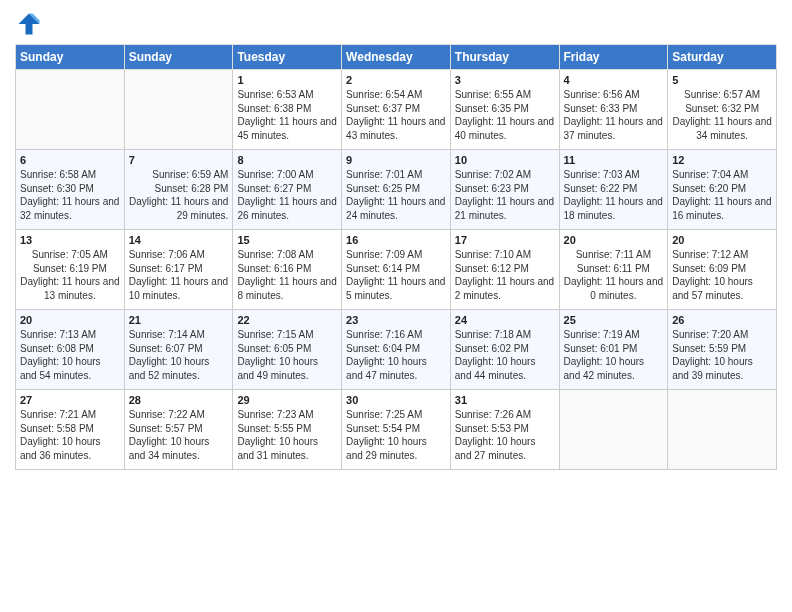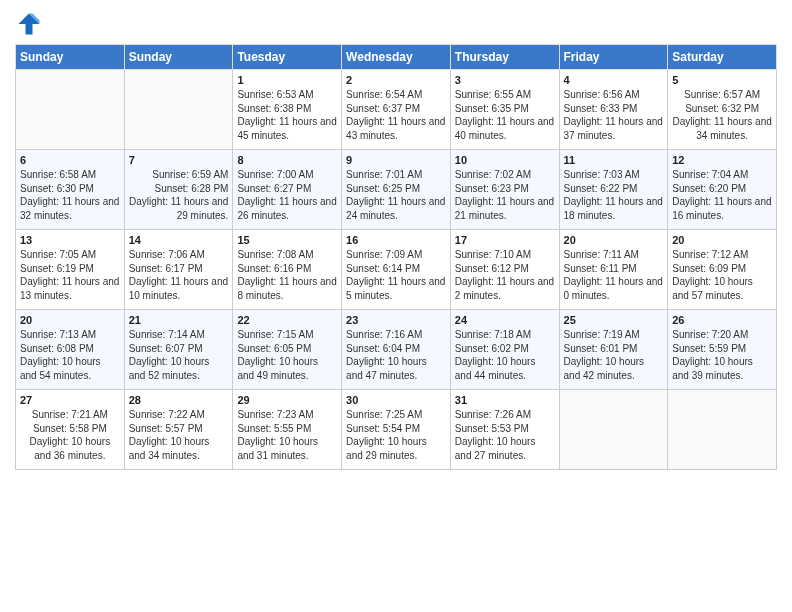--- a/index.html
+++ b/index.html
@@ -201,21 +201,21 @@
           <td>
             <span class="day-number">12</span>
             <div class="day-info" style="white-space: pre-line;">Sunrise: 7:04 AM
 Sunset: 6:20 PM
 Daylight: 11 hours and 16 minutes.</div>
           </td>
         </tr>
         <tr>
           <td>
             <span class="day-number">13</span>
-            <div class="day-info" style="white-space: pre-line;">Sunrise: 7:05 AM
+            <div class="day-info" style="white-space: pre-line; text-align: center;">Sunrise: 7:05 AM
 Sunset: 6:19 PM
 Daylight: 11 hours and 13 minutes.</div>
           </td>
           <td>
             <span class="day-number">14</span>
             <div class="day-info" style="white-space: pre-line;">Sunrise: 7:06 AM
 Sunset: 6:17 PM
 Daylight: 11 hours and 10 minutes.</div>
           </td>
           <td>
@@ -231,21 +231,21 @@
 Daylight: 11 hours and 5 minutes.</div>
           </td>
           <td>
             <span class="day-number">17</span>
             <div class="day-info" style="white-space: pre-line;">Sunrise: 7:10 AM
 Sunset: 6:12 PM
 Daylight: 11 hours and 2 minutes.</div>
           </td>
           <td>
             <span class="day-number">20</span>
-            <div class="day-info" style="white-space: pre-line;">Sunrise: 7:11 AM
+            <div class="day-info" style="white-space: pre-line; text-align: center;">Sunrise: 7:11 AM
 Sunset: 6:11 PM
 Daylight: 11 hours and 0 minutes.</div>
           </td>
           <td>
             <span class="day-number">20</span>
             <div class="day-info" style="white-space: pre-line;">Sunrise: 7:12 AM
 Sunset: 6:09 PM
 Daylight: 10 hours and 57 minutes.</div>
           </td>
         </tr>
@@ -289,21 +289,21 @@
           <td>
             <span class="day-number">26</span>
             <div class="day-info" style="white-space: pre-line;">Sunrise: 7:20 AM
 Sunset: 5:59 PM
 Daylight: 10 hours and 39 minutes.</div>
           </td>
         </tr>
         <tr>
           <td>
             <span class="day-number">27</span>
-            <div class="day-info" style="white-space: pre-line; text-align: center;">Sunrise: 7:21 AM
+            <div class="day-info" style="white-space: pre-line;">Sunrise: 7:21 AM
 Sunset: 5:58 PM
 Daylight: 10 hours and 36 minutes.</div>
           </td>
           <td>
             <span class="day-number">28</span>
             <div class="day-info" style="white-space: pre-line;">Sunrise: 7:22 AM
 Sunset: 5:57 PM
 Daylight: 10 hours and 34 minutes.</div>
           </td>
           <td>

